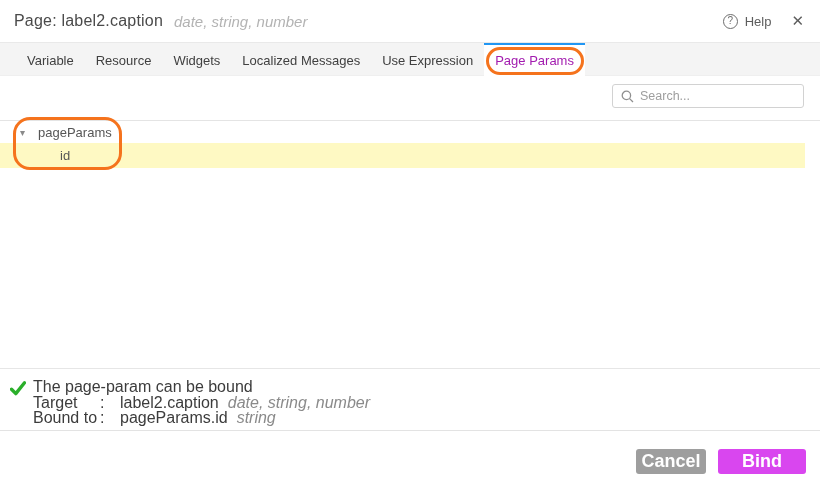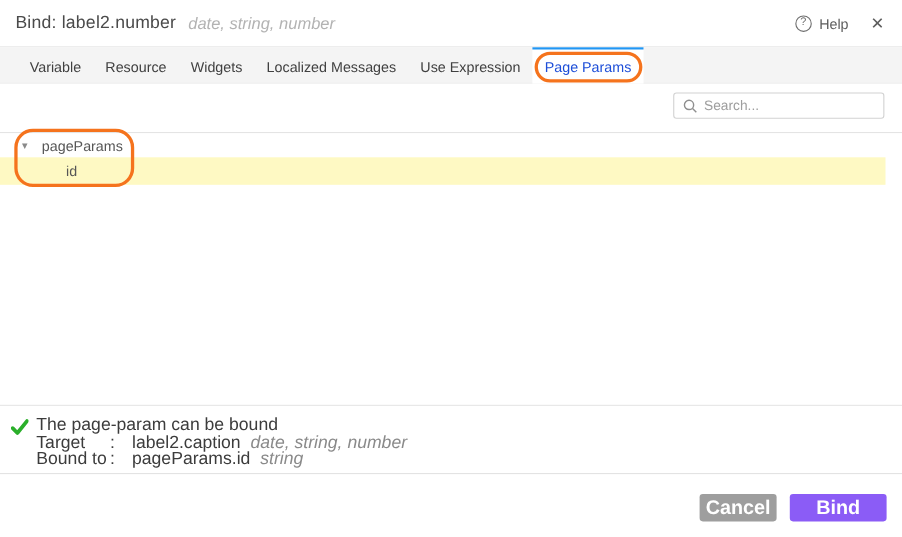--- a/index.html
+++ b/index.html
@@ -63,21 +63,21 @@
     position: relative;
     display: flex; align-items: center;
     padding: 0 11px;
     font-size: 13px;
     color: #404040;
     cursor: pointer;
     border-top: 2px solid transparent;
   }
   .tab.active {
     background: #ffffff;
-    color: #1d4ed8;
+    color: #a21caf;
     border-top: 2px solid #2196f3;
     margin-bottom: -1px;
     z-index: 2;
   }
 
   
   .annotation {
     position: absolute;
     border: 3px solid #f5731d;
     border-radius: 15px;
@@ -157,29 +157,29 @@
     height: 25px;
     border: none;
     border-radius: 3px;
     color: #ffffff;
     font-family: inherit;
     font-size: 18px;
     font-weight: bold;
     cursor: pointer;
   }
   .btn.cancel { right: 114px; width: 70px; background: #9e9e9e; }
-  .btn.bind   { right: 14px;  width: 88px; background: #8b5cf6; }
+  .btn.bind   { right: 14px;  width: 88px; background: #d946ef; }
 </style>
 </head>
 <body>
 
 <div class="dialog">
 
   <div class="header">
-    <span class="title">Bind: label2.number</span>
+    <span class="title">Page: label2.caption</span>
     <span class="subtitle">date, string, number</span>
     <div class="header-right">
       <span class="help-wrap">
         <span class="help-icon">?</span>
         <span>Help</span>
       </span>
       <span class="close-x">✕</span>
     </div>
   </div>
 

